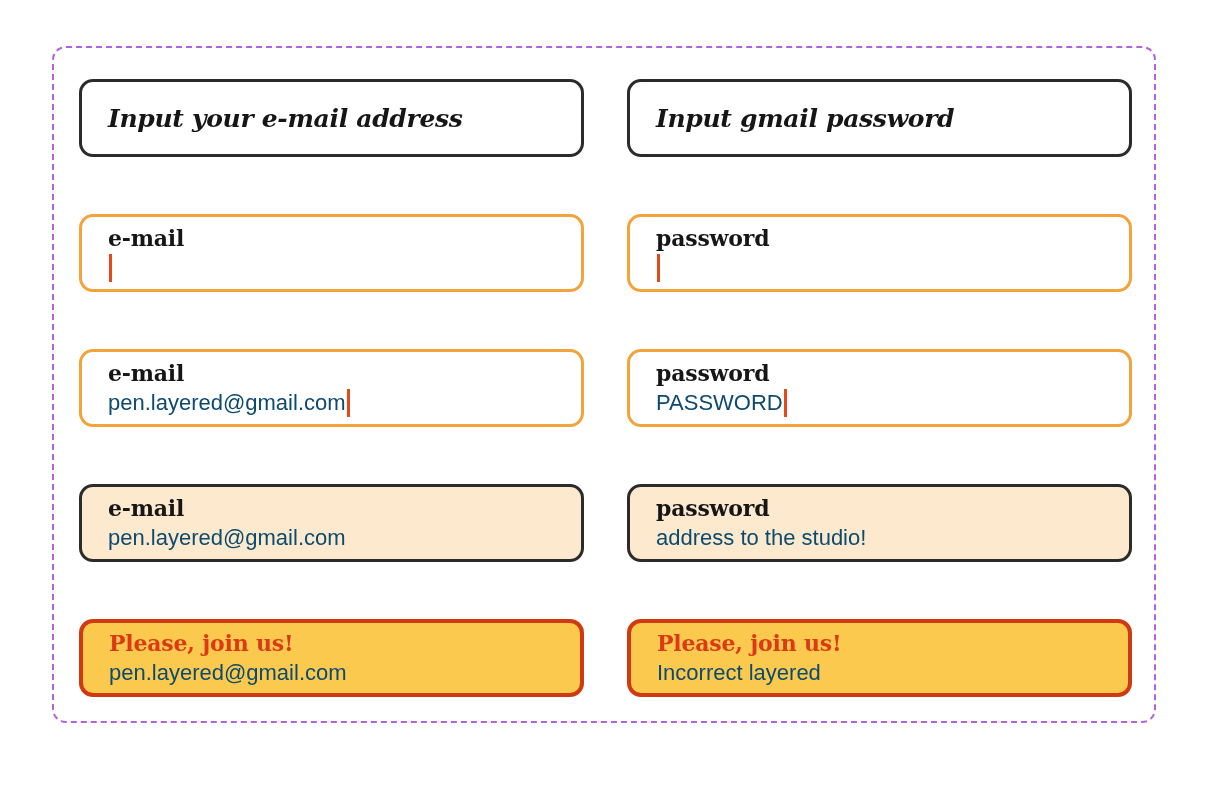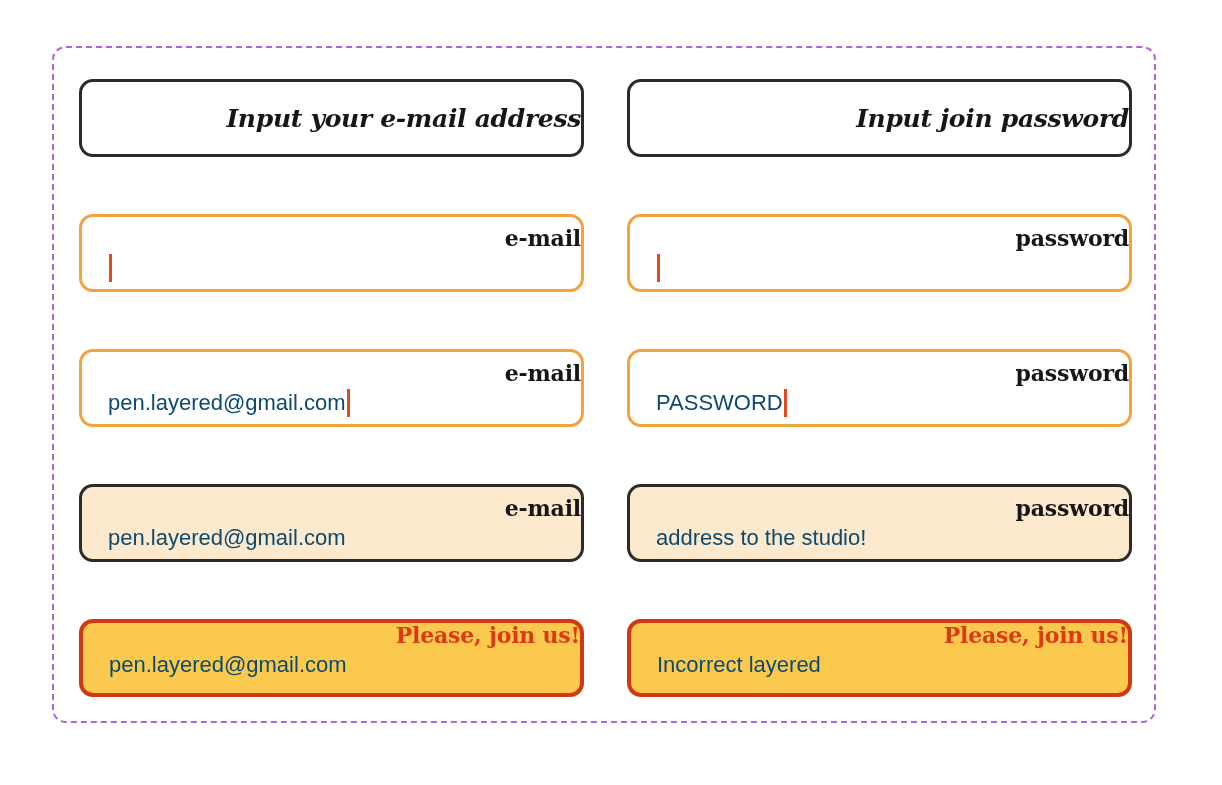--- a/index.html
+++ b/index.html
@@ -13,21 +13,20 @@
     height: 785px;
     font-family: "Liberation Sans", sans-serif;
     overflow: hidden;
   }
 
   #canvas {
     position: relative;
     width: 1222px;
     height: 785px;
     background: #ffffff;
-    text-align: right;
   }
 
   
   #artboard-frame {
     position: absolute;
     left: 52px;
     top: 46px;
     width: 1104px;
     height: 677px;
     box-sizing: border-box;
@@ -98,20 +97,21 @@
   .field.state-filled {
     border: 3px solid #2b2b2b;
     background: #fde9ce;
     padding-top: 9px;
     justify-content: flex-start;
   }
   
   .field.state-error {
     border: 4px solid #d03a12;
     background: #fbc94e;
+    padding-top: 8px;
     justify-content: flex-start;
   }
 
   .field-label {
     font-family: "DejaVu Serif", "Liberation Serif", serif;
     font-weight: bold;
     font-size: 22px;
     letter-spacing: -0.2px;
     color: #161616;
     line-height: 1.15;
@@ -152,21 +152,21 @@
 <div id="canvas">
 
   <div id="artboard-frame"></div>
 
   <div id="field-grid">
 
     <div class="field state-placeholder">
       <span class="field-prompt">Input your e-mail address</span>
     </div>
     <div class="field state-placeholder">
-      <span class="field-prompt">Input join password</span>
+      <span class="field-prompt">Input gmail password</span>
     </div>
 
     <div class="field state-focus-empty">
       <span class="field-label">e-mail</span>
       <span class="field-valuerow">
         <span class="field-value empty"></span>
         <span class="caret"></span>
       </span>
     </div>
     <div class="field state-focus-empty">

